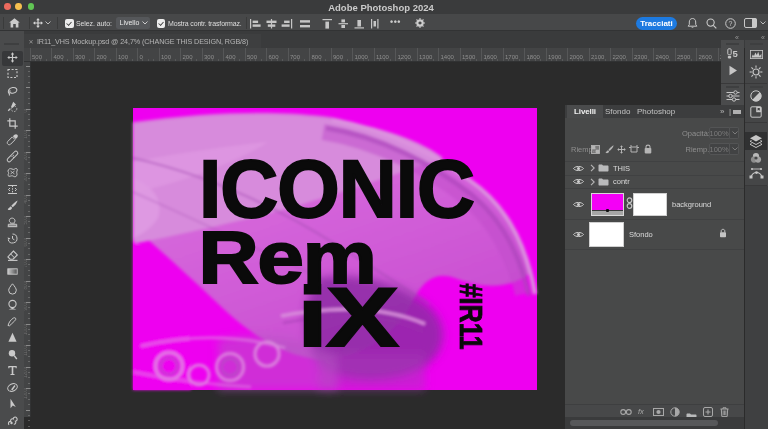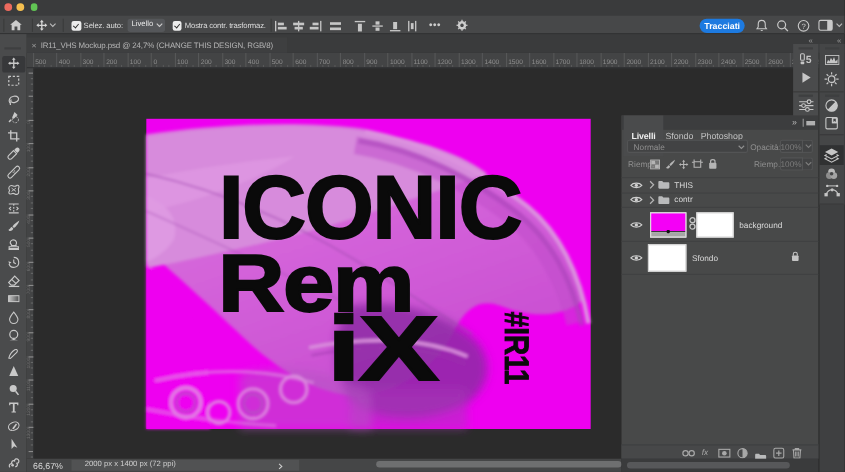--- a/index.html
+++ b/index.html
@@ -42,21 +42,21 @@
   #toolbar{left:0;top:31px;width:24px;height:398px;background:#4a4b4c;}
   .tool{position:absolute;left:2px;width:20px;height:17px;display:flex;
       align-items:center;justify-content:center;}
   .tool svg{display:block;}
   
   #pasteboard{left:31px;top:62px;width:715px;height:355px;background:#2b2b2b;overflow:hidden;}
   #artwork{position:absolute;left:102px;top:46px;}
   
   #layers{left:565px;top:105px;width:179px;height:312px;background:#484949;}
   #layertabs{position:absolute;left:0;top:0;width:179px;height:13px;background:#3c3d3e;}
-  .ltab{position:absolute;top:0;height:13px;font-size:8px;line-height:13px;padding:12px 7px;}
+  .ltab{position:absolute;top:0;height:13px;font-size:8px;line-height:13px;padding:0 7px;}
   .lrow{position:absolute;left:0;width:179px;border-top:1px solid #404142;}
   .lthumb{position:absolute;box-sizing:border-box;border:1px solid #9b9b9b;background:#fff;}
   .ltext{position:absolute;font-size:7.5px;color:#dadada;}
   
   #stripA{left:721px;top:40px;width:23px;height:65px;background:#4a4b4c;}
   #stripB{left:745px;top:40px;width:23px;height:389px;background:#3f4041;}
   
   #statusbar{left:24px;top:417px;width:541px;height:12px;background:#454647;}
   #docbox{position:absolute;left:41px;top:1px;width:207px;height:10px;background:#515253;
       font-size:7.5px;color:#cfcfcf;line-height:10px;}
@@ -120,20 +120,21 @@
   <text x="164.5" y="237.5" font-family="Liberation Sans" font-weight="bold" font-size="83" letter-spacing="-1" stroke-width="2" textLength="100" lengthAdjust="spacingAndGlyphs">iX</text>
   <text transform="rotate(90 326.5 175.5)" x="326.5" y="175.5" font-family="Liberation Sans" font-weight="bold" font-size="31" stroke-width="0.8" textLength="66" lengthAdjust="spacingAndGlyphs">#IR11</text>
 </g>
 </svg>
   </div>
 
   <div id="titlebar" class="abs">
     <div class="light" style="left:4px;background:#ec6a5e;"></div>
     <div class="light" style="left:15.4px;background:#f5bf4f;"></div>
     <div class="light" style="left:27.6px;background:#61c554;"></div>
+    <div id="title-text">Adobe Photoshop 2024</div>
   </div>
 
   <div id="optionsbar" class="abs">
     <div class="ob-sep" style="left:2.5px;"></div>
 
     <svg class="abs" style="left:9px;top:4px;" width="11" height="10" viewBox="0 0 11 10">
       <path d="M5.5 0.2 L10.8 4.6 L9.4 4.6 L9.4 9.5 L6.8 9.5 L6.8 6 L4.2 6 L4.2 9.5 L1.6 9.5 L1.6 4.6 L0.2 4.6 Z" fill="#cccccc"></path>
     </svg>
     <div class="ob-sep" style="left:29px;"></div>
 
@@ -641,26 +642,20 @@
     </div>
   <div id="layers" class="abs">
       <div id="layertabs">
         <div class="ltab" style="left:2px;background:#4a4b4c;color:#f0f0f0;font-weight:bold;letter-spacing:-0.1px;">Livelli</div>
         <div class="ltab" style="left:33px;color:#c3c3c3;">Sfondo</div>
         <div class="ltab" style="left:65px;color:#c3c3c3;">Photoshop</div>
         <div style="position:absolute;left:155px;top:2px;font-size:8px;color:#b9b9b9;">»</div>
         <div style="position:absolute;left:164px;top:1.5px;font-size:8px;color:#b9b9b9;">|</div>
         <div style="position:absolute;left:168px;top:5px;width:8px;height:4px;background:#b0b0b0;"></div>
       </div>
-      <div style="position:absolute;left:5px;top:21.5px;width:110px;height:12px;background:#424344;border:1px solid #535455;border-radius:2px;box-sizing:border-box;">
-        <div style="position:absolute;left:5px;top:1.5px;font-size:7.5px;color:#8f8f8f;">Normale</div>
-        <svg class="abs" style="left:100px;top:4.5px;" width="6" height="4" viewBox="0 0 6 4">
-          <path d="M0.5 0.5 L3 3 L5.5 0.5" stroke="#909090" stroke-width="1" fill="none"></path>
-        </svg>
-      </div>
       <div style="position:absolute;left:117px;top:24px;font-size:7.5px;color:#8f8f8f;">Opacità:</div>
       <div style="position:absolute;left:143.5px;top:21.5px;width:21px;height:12px;background:#424344;border:1px solid #535455;border-radius:2px 0 0 2px;box-sizing:border-box;font-size:7.5px;color:#7c7c7c;text-align:center;line-height:11px;">100%</div>
       <div style="position:absolute;left:165px;top:21.5px;width:9px;height:12px;background:#424344;border:1px solid #535455;border-left:none;border-radius:0 2px 2px 0;box-sizing:border-box;"></div>
       <svg class="abs" style="left:166.5px;top:25.5px;" width="6" height="4" viewBox="0 0 6 4">
         <path d="M0.5 0.5 L3 3 L5.5 0.5" stroke="#7c7c7c" stroke-width="1" fill="none"></path>
       </svg>
       <div style="position:absolute;left:6px;top:40px;font-size:7.5px;color:#8f8f8f;">Riemp.:</div>
       <svg class="abs" style="left:26px;top:40px;" width="9" height="9" viewBox="0 0 9 9">
         <rect x="0.5" y="0.5" width="8" height="8" fill="none" stroke="#b5b5b5" stroke-width="0.9"></rect>
         <g fill="#b5b5b5">
@@ -844,23 +839,16 @@
         <path d="M2 9 C4 3 11 3 13 9" fill="none" stroke="#c6c6c6" stroke-width="1.1"></path>
         <rect x="0.5" y="7.5" width="3" height="3" fill="#c6c6c6"></rect>
         <rect x="11.5" y="7.5" width="3" height="3" fill="#c6c6c6"></rect>
         <circle cx="7.5" cy="4.6" r="1.4" fill="#c6c6c6"></circle>
         <path d="M3.5 1 L11.5 1" stroke="#c6c6c6" stroke-width="0.9"></path>
         <circle cx="3" cy="1" r="1.1" fill="#c6c6c6"></circle>
         <circle cx="12" cy="1" r="1.1" fill="#c6c6c6"></circle>
       </svg>
       <div style="position:absolute;left:0;top:145px;width:22px;height:1px;background:#39393a;"></div>
     </div>
-  <div id="statusbar" class="abs">
-      <div style="position:absolute;left:6px;top:2px;font-size:8px;color:#dcdcdc;">66,67%</div>
-      <div id="docbox" style="font-size:7px;"><span style="padding-left:12px;">2000 px x 1400 px (72 ppi)</span><svg class="abs" style="left:188px;top:2.5px;" width="4" height="6" viewBox="0 0 4 6">
-          <path d="M0.7 0.7 L3.2 3 L0.7 5.3" stroke="#cfcfcf" fill="none"></path>
-        </svg></div>
-      <div id="hscroll"></div>
-    </div>
   <div id="belowlayers" class="abs">
       <div style="position:absolute;left:5px;top:2.5px;width:148px;height:6px;background:#57585a;border-radius:3px;"></div>
     </div>
 </div>
 
 </body></html>

